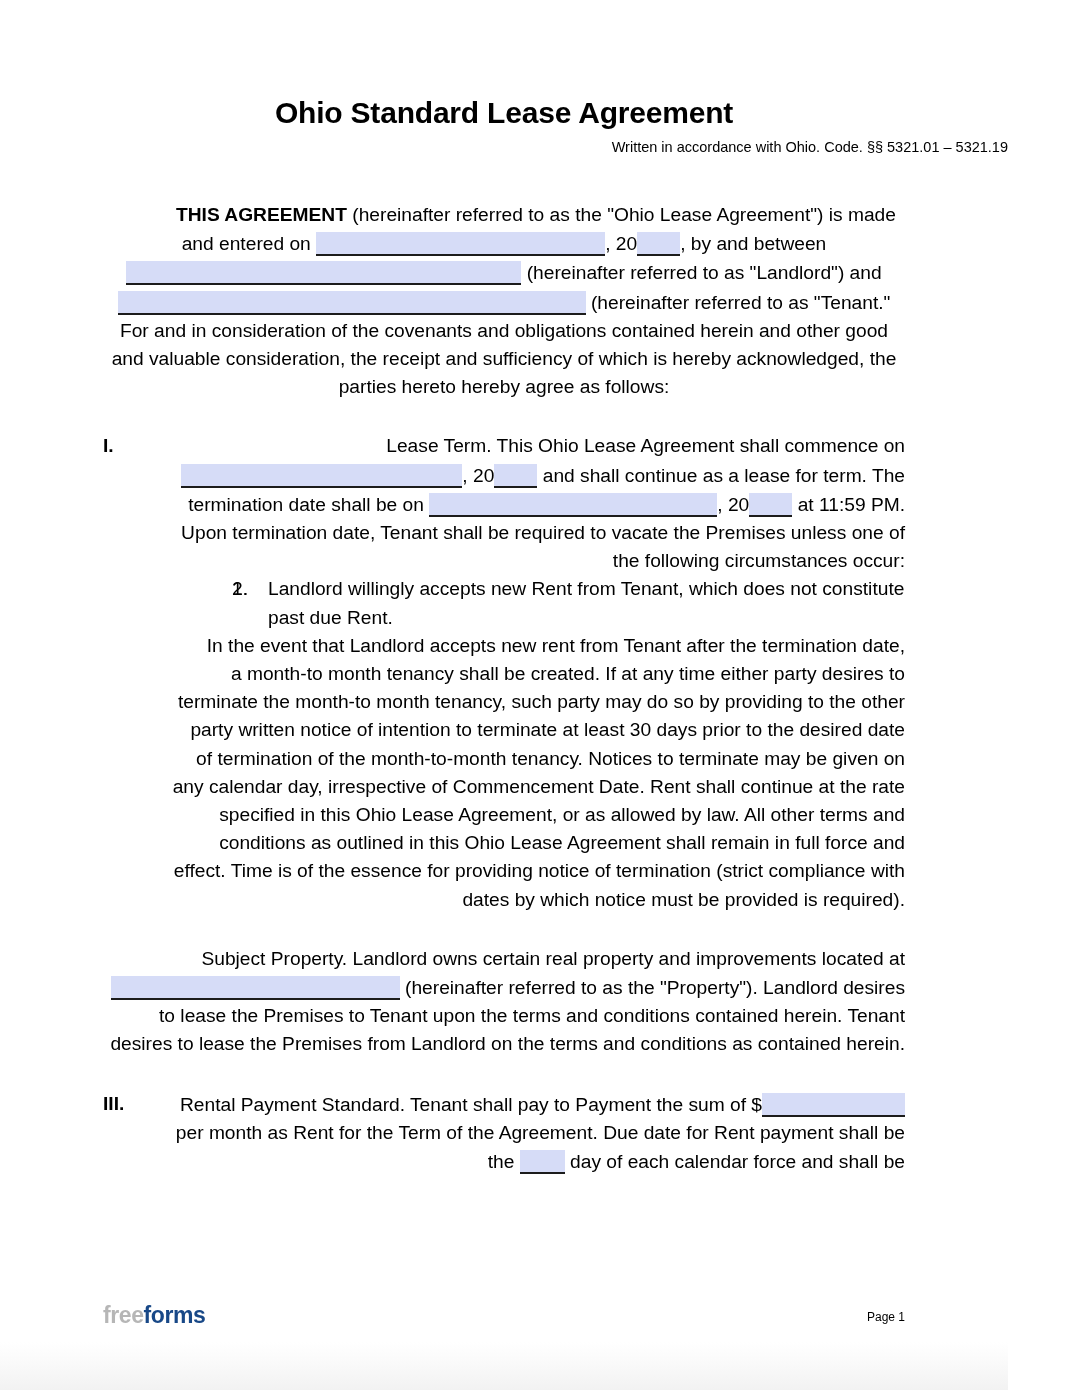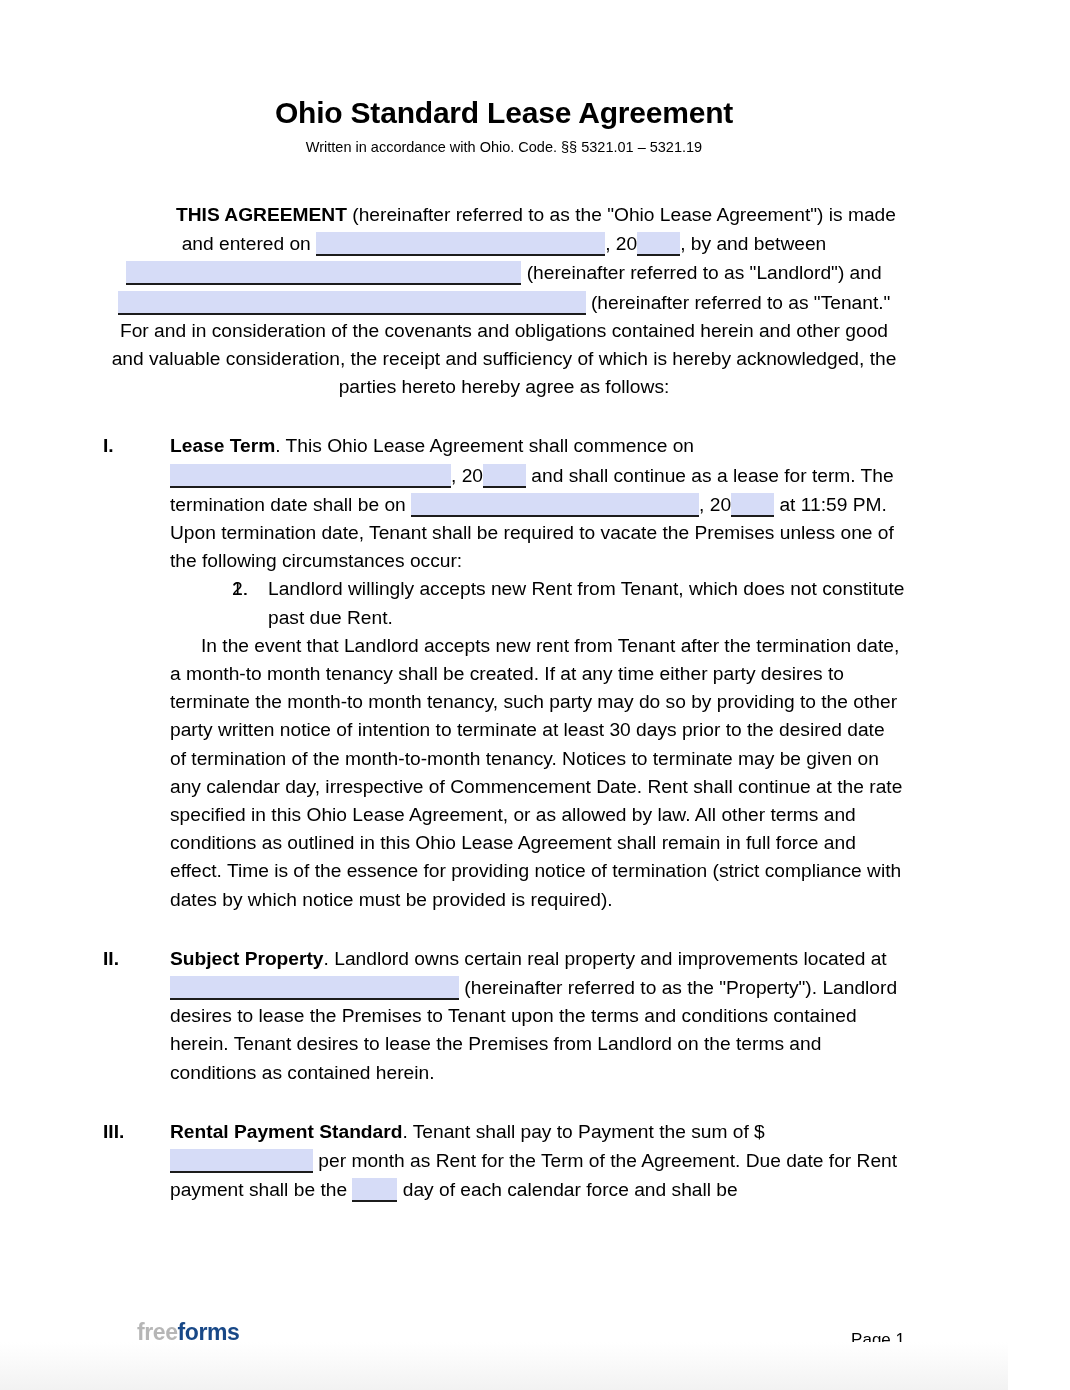--- a/index.html
+++ b/index.html
@@ -58,20 +58,21 @@
 
   .body-wrap {
     margin-top: 45px;
     padding: 0 103px 0 103px;
     font-size: 19.2px;
     line-height: 28.2px;
   }
 
   p {
     margin: 0;
+    text-align: right;
   }
 
   .intro {
     text-align: center;
   }
   .intro .lead-indent {
     display: inline-block;
     width: 64px;
   }
 
@@ -105,21 +106,21 @@
   .section-num {
     width: 67px;
     flex: 0 0 67px;
     font-weight: bold;
     font-size: 19.2px;
     line-height: 28.2px;
   }
   .section-body {
     flex: 1 1 auto;
   }
-  .section-body b { font-weight: bold; }
+  .section-body b { font-weight: normal; }
 
   .olist {
     margin: 0;
     padding-left: 98px;
     list-style: none;
   }
   .olist li {
     position: relative;
     margin: 0;
   }
@@ -138,34 +139,33 @@
   
   .footer {
     position: absolute;
     left: 0;
     right: 0;
     bottom: 46px;
     height: 40px;
     padding: 0 103px;
     box-sizing: border-box;
     display: flex;
-    align-items: flex-end;
+    align-items: flex-start;
     justify-content: space-between;
-    margin-left: 34px;
   }
   .logo {
     font-size: 23px;
     line-height: 1;
     letter-spacing: -0.4px;
     user-select: none;
   }
   .logo .free  { color: #b6b6b6; font-weight: bold; }
   .logo .forms { color: #184887; font-weight: bold; }
   .page-num {
-    font-size: 17px;
+    font-size: 12px;
     color: #000000;
     position: relative;
     top: 6px;
   }
 </style>
 </head>
 <body>
 
 <div class="page">
 
@@ -186,21 +186,20 @@
         <ol class="olist">
           <li><span class="marker">1.</span></li>
           <li><span class="marker">2.</span><span>Landlord willingly accepts new Rent from Tenant, which does not constitute past due Rent.</span></li>
         </ol>
 
         <p><span class="para-indent"></span><span>In the event that Landlord accepts new rent from Tenant after the termination date, a month-to month tenancy shall be created. If at any time either party desires to terminate the month-to month tenancy, such party may do so by providing to the other party written notice of intention to terminate at least 30 days prior to the desired date of termination of the month-to-month tenancy. Notices to terminate may be given on any calendar day, irrespective of Commencement Date. Rent shall continue at the rate specified in this Ohio Lease Agreement, or as allowed by law. All other terms and conditions as outlined in this Ohio Lease Agreement shall remain in full force and effect. Time is of the essence for providing notice of termination (strict compliance with dates by which notice must be provided is required).</span></p>
       </div>
     </div>
 
     <div class="section">
-      <div class="section-num">II.</div>
       <div class="section-body">
         <p><b>Subject Property</b><span>. Landlord owns certain real property and improvements located at </span><span class="blank w-addr"></span><span> (hereinafter referred to as the "Property"). Landlord desires to lease the Premises to Tenant upon the terms and conditions contained herein. Tenant desires to lease the Premises from Landlord on the terms and conditions as contained herein.</span></p>
       </div>
     </div>
 
     <div class="section">
       <div class="section-num">III.</div>
       <div class="section-body">
         <p><b>Rental Payment Standard</b><span>. Tenant shall pay to Payment the sum of $</span><span class="blank w-amount"></span><span> per month as Rent for the Term of the Agreement. Due date for Rent payment shall be the </span><span class="blank w-day"></span><span> day of each calendar force and shall be</span></p>
       </div>

